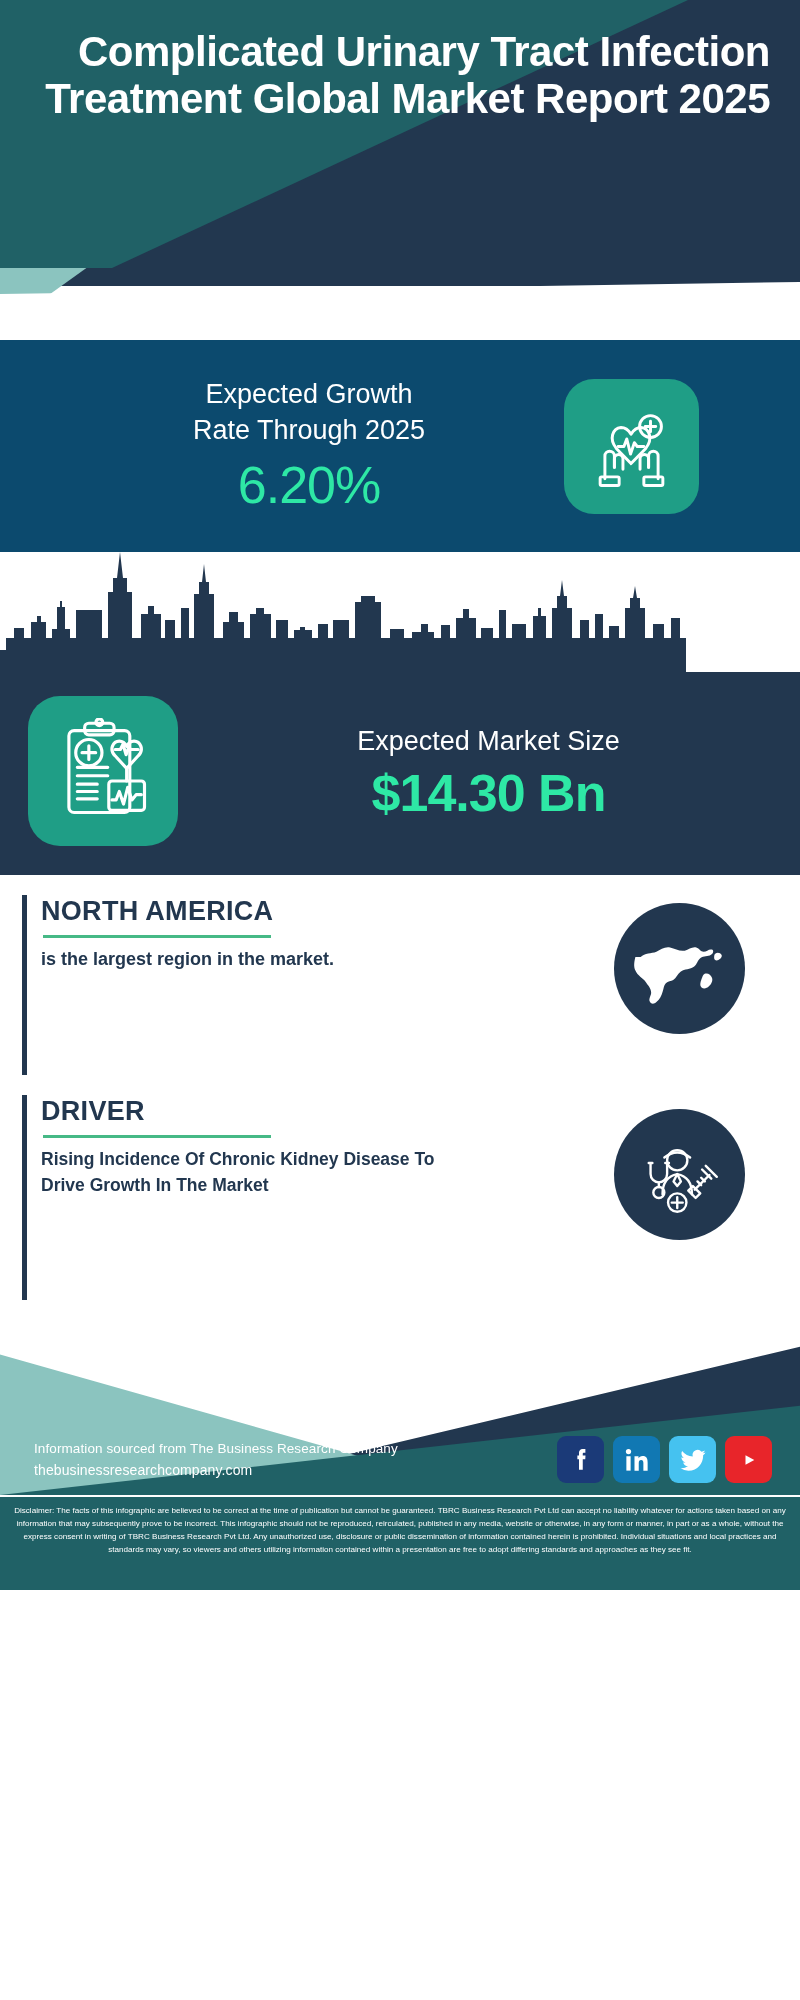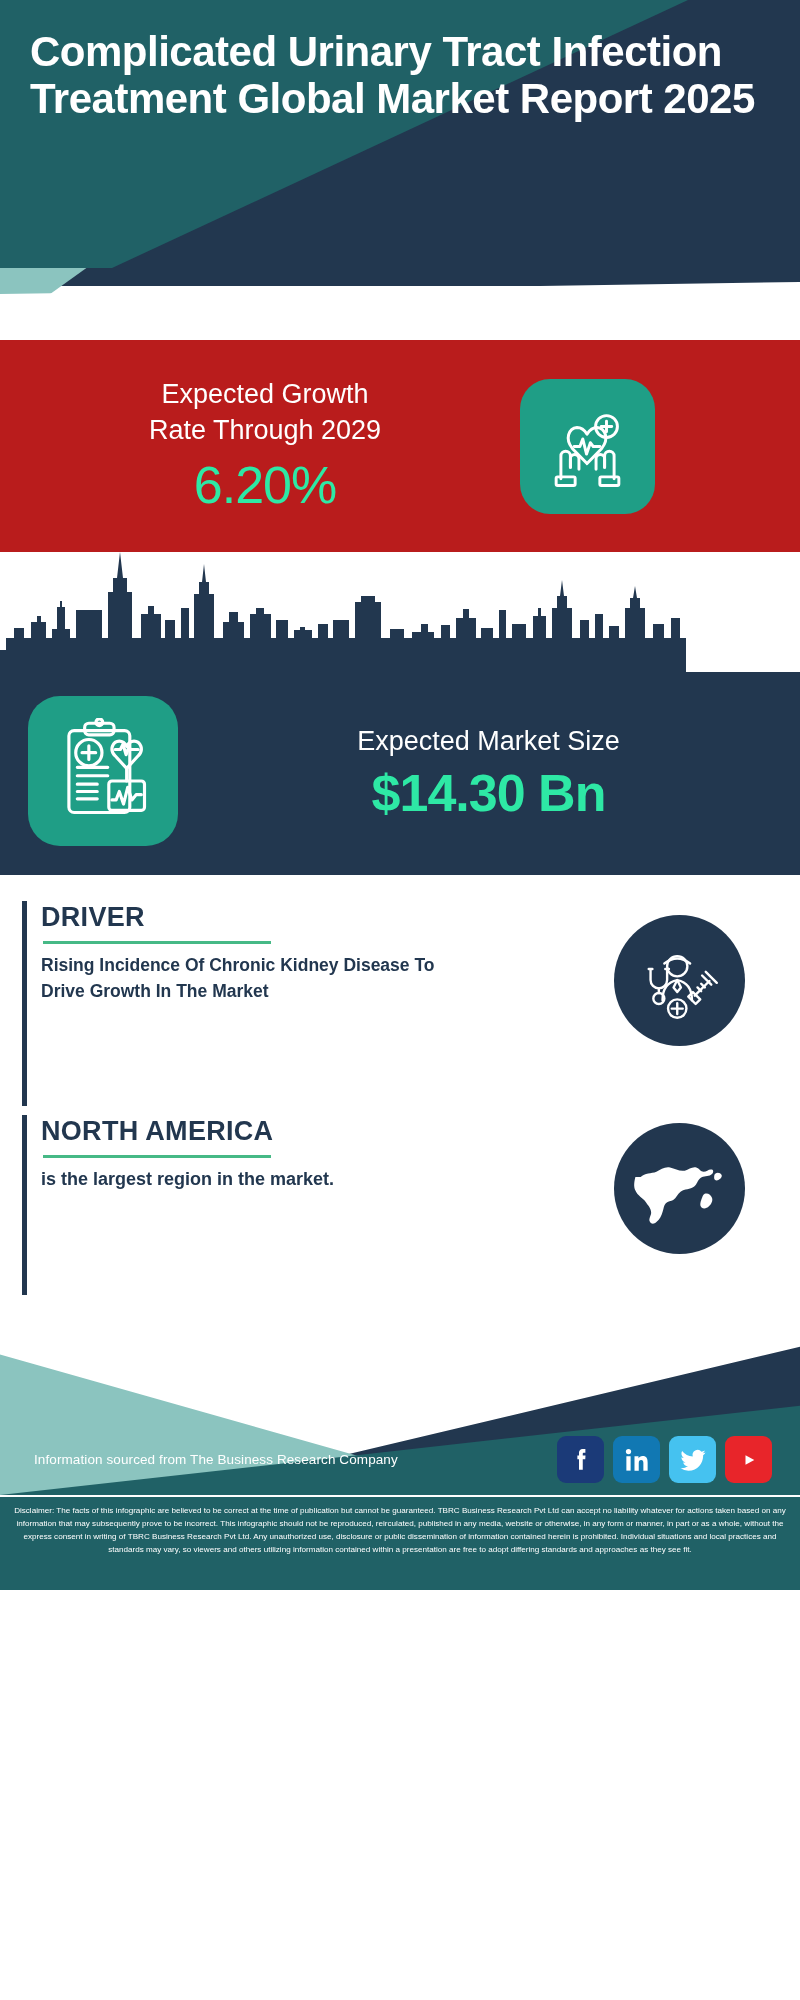--- a/index.html
+++ b/index.html
@@ -20,21 +20,21 @@
   }
   .header .diag-dark {
     position:absolute;
     inset:0;
     background:#22374f;
     clip-path: polygon(100% 0, 100% 100%, 14% 100%, 86% 0);
   }
   .header-title {
     position:absolute;
     top:28px; left:0; right:0;
-    text-align:left;
+    text-align:right;
     color:#ffffff;
     font-size:42px;
     font-weight:bold;
     line-height:1.12;
     letter-spacing:-0.5px;
     z-index:3;
     padding:0 30px;
   }
 
   
@@ -60,23 +60,24 @@
     position:absolute; top:0; left:0; width:100%; height:100%;
     background:#ffffff;
     clip-path: polygon(0 26px, 100% 14px, 100% 100%, 0 100%);
   }
 
   
   .growth {
     position:relative;
     width:800px;
     height:212px;
-    background:#b91c1c;
-    display:flex;
-    align-items:center;
+    background:#0c4a6e;
+    display:flex;
+    align-items:center;
+    padding-left:44px;
   }
   .growth-text {
     width:520px;
     text-align:center;
     color:#ffffff;
     padding-left:10px;
   }
   .growth-label {
     font-size:27px;
     line-height:1.32;
@@ -274,21 +275,21 @@
 
 <div class="wedge-band">
   <div class="navy-slab"></div>
   <div class="teal-light"></div>
   <div class="white-cut"></div>
 </div>
 
 <div class="growth">
   <div class="growth-text">
     <div class="growth-label">Expected Growth</div>
-    <div class="growth-label">Rate Through 2029</div>
+    <div class="growth-label">Rate Through 2025</div>
     <div class="growth-value">6.20%</div>
   </div>
   <div class="icon-tile">
     <svg width="95" height="95" viewBox="0 0 100 100" fill="none" stroke="#ffffff" stroke-width="3.1" stroke-linecap="round" stroke-linejoin="round">
       <path d="M34 52 C26 42 30 31 39 30 C44 30 47 33 49.5 37 C52 33 55 30 60 30 C69 31 73 42 65 52 L49.5 68 Z"></path>
       <polyline points="36,50 42,50 45,42 49,58 53,46 56,50 63,50"></polyline>
       <circle cx="70" cy="29" r="11.5"></circle>
       <path d="M70 23.5 V34.5 M64.5 29 H75.5"></path>
       <path d="M22 84 V60 a5 5 0 0 1 10 0 V72"></path>
       <path d="M32 72 L32 63 a4.5 4.5 0 0 1 9 0 L41 74"></path>
@@ -326,20 +327,36 @@
       </div>
     </div>
     <div class="market-text">
       <div class="market-label">Expected Market Size</div>
       <div class="market-value">$14.30 Bn</div>
     </div>
   </div>
 </div>
 
 <div class="cards">
+
+  <div class="card" style="height:200px; margin-top:-6px;">
+    <div class="card-bar" style="height:180px;"></div>
+    <div class="card-body">
+      <div class="card-title">NORTH AMERICA</div>
+      <div class="card-rule"></div>
+      <div class="card-desc light">is the largest region in the market.</div>
+    </div>
+    <div class="card-circle" style="right:55px; top:8px;">
+      <svg width="105" height="105" viewBox="0 0 100 100">
+        <path fill="#ffffff" d="M13 39 c4 -4 10 -3 15 -5 c4 -2 8 -5 13 -4 c5 1 9 4 14 3 c4 -1 7 -4 11 -3 c3 1 4 4 7 4 c3 0 5 -3 8 -2 c2 1 1 4 -1 5 c-3 2 -7 1 -10 3 c-3 2 -3 6 -6 8 c-4 3 -9 2 -13 5 c-3 2 -4 6 -7 8 c-2 1 -5 1 -7 3 c-2 2 -2 5 -3 8 c-1 4 -3 8 -6 10 c-2 2 -5 2 -6 0 c-2 -3 1 -6 1 -9 c0 -4 -3 -7 -5 -10 c-3 -4 -8 -6 -10 -11 c-2 -4 -1 -9 0 -13 z"></path>
+        <path fill="#ffffff" d="M74 55 c3 -1 6 1 7 4 c1 3 -1 6 -3 8 c-2 2 -5 3 -7 1 c-2 -2 -1 -5 0 -8 c1 -2 1 -4 3 -5 z"></path>
+        <path fill="#ffffff" d="M84 36 c2 -2 5 -1 6 1 c1 2 -1 4 -3 5 c-2 1 -4 0 -4 -2 c0 -2 0 -3 1 -4 z"></path>
+      </svg>
+    </div>
+  </div>
 
   <div class="card" style="height:220px;">
     <div class="card-bar" style="height:205px;"></div>
     <div class="card-body">
       <div class="card-title">DRIVER</div>
       <div class="card-rule"></div>
       <div class="card-desc">Rising Incidence Of Chronic Kidney Disease To Drive Growth In The Market</div>
     </div>
     <div class="card-circle" style="right:55px; top:14px;">
       <svg width="92" height="92" viewBox="0 0 100 100" fill="none" stroke="#ffffff" stroke-width="2.6" stroke-linecap="round" stroke-linejoin="round">
@@ -354,46 +371,31 @@
         <circle cx="47" cy="80" r="10"></circle>
         <path d="M47 74 v12 M41 80 h12"></path>
         <path d="M66 66 L82 50"></path>
         <path d="M64 62 l8 8 l-5 5 l-8 -8 z"></path>
         <path d="M74 44 l10 10"></path>
         <path d="M78 40 l12 12"></path>
         <path d="M69 57 l4 4 M73 53 l4 4"></path>
       </svg>
     </div>
   </div>
-
-  <div class="card" style="height:200px; margin-top:-6px;">
-    <div class="card-bar" style="height:180px;"></div>
-    <div class="card-body">
-      <div class="card-title">NORTH AMERICA</div>
-      <div class="card-rule"></div>
-      <div class="card-desc light">is the largest region in the market.</div>
-    </div>
-    <div class="card-circle" style="right:55px; top:8px;">
-      <svg width="105" height="105" viewBox="0 0 100 100">
-        <path fill="#ffffff" d="M13 39 c4 -4 10 -3 15 -5 c4 -2 8 -5 13 -4 c5 1 9 4 14 3 c4 -1 7 -4 11 -3 c3 1 4 4 7 4 c3 0 5 -3 8 -2 c2 1 1 4 -1 5 c-3 2 -7 1 -10 3 c-3 2 -3 6 -6 8 c-4 3 -9 2 -13 5 c-3 2 -4 6 -7 8 c-2 1 -5 1 -7 3 c-2 2 -2 5 -3 8 c-1 4 -3 8 -6 10 c-2 2 -5 2 -6 0 c-2 -3 1 -6 1 -9 c0 -4 -3 -7 -5 -10 c-3 -4 -8 -6 -10 -11 c-2 -4 -1 -9 0 -13 z"></path>
-        <path fill="#ffffff" d="M74 55 c3 -1 6 1 7 4 c1 3 -1 6 -3 8 c-2 2 -5 3 -7 1 c-2 -2 -1 -5 0 -8 c1 -2 1 -4 3 -5 z"></path>
-        <path fill="#ffffff" d="M84 36 c2 -2 5 -1 6 1 c1 2 -1 4 -3 5 c-2 1 -4 0 -4 -2 c0 -2 0 -3 1 -4 z"></path>
-      </svg>
-    </div>
-  </div>
 </div>
 
 <div class="footer">
   <div class="f-navy"></div>
   <div class="f-lightteal"></div>
   <div class="f-teal"></div>
 
   <div class="footer-content">
     <div class="footer-text">
       <div class="footer-line1">Information sourced from The Business Research Company</div>
+      <div class="footer-line2">thebusinessresearchcompany.com</div>
     </div>
     <div class="socials">
       <div class="social s-fb">
         <svg width="30" height="30" viewBox="0 0 24 24" fill="#ffffff">
           <path d="M15.6 8.3h-2.2V6.9c0-.6.4-.8.7-.8h1.4V3.2h-2c-2.5 0-3.1 1.9-3.1 3.1v2h-1.3v3h1.3v8.5h3V11.3h2l.2-3z"></path>
         </svg>
       </div>
       <div class="social s-li">
         <svg width="30" height="30" viewBox="0 0 24 24" fill="#ffffff">
           <rect x="3.5" y="9" width="3.4" height="11.5"></rect>

